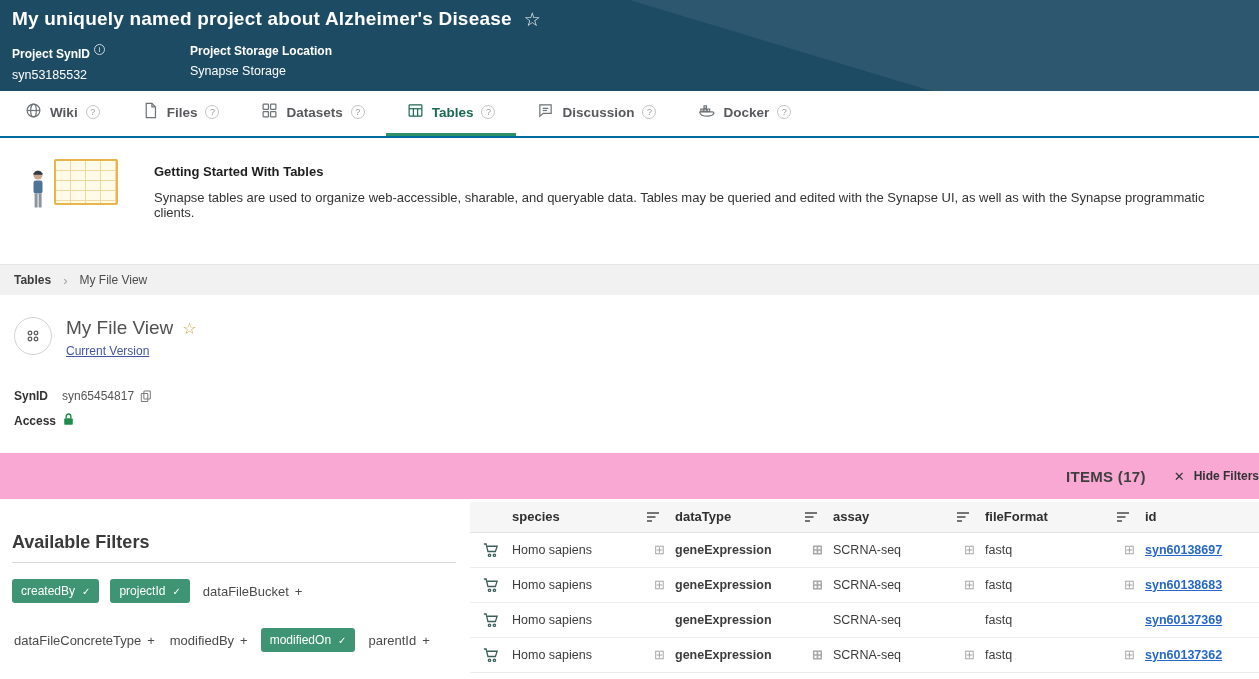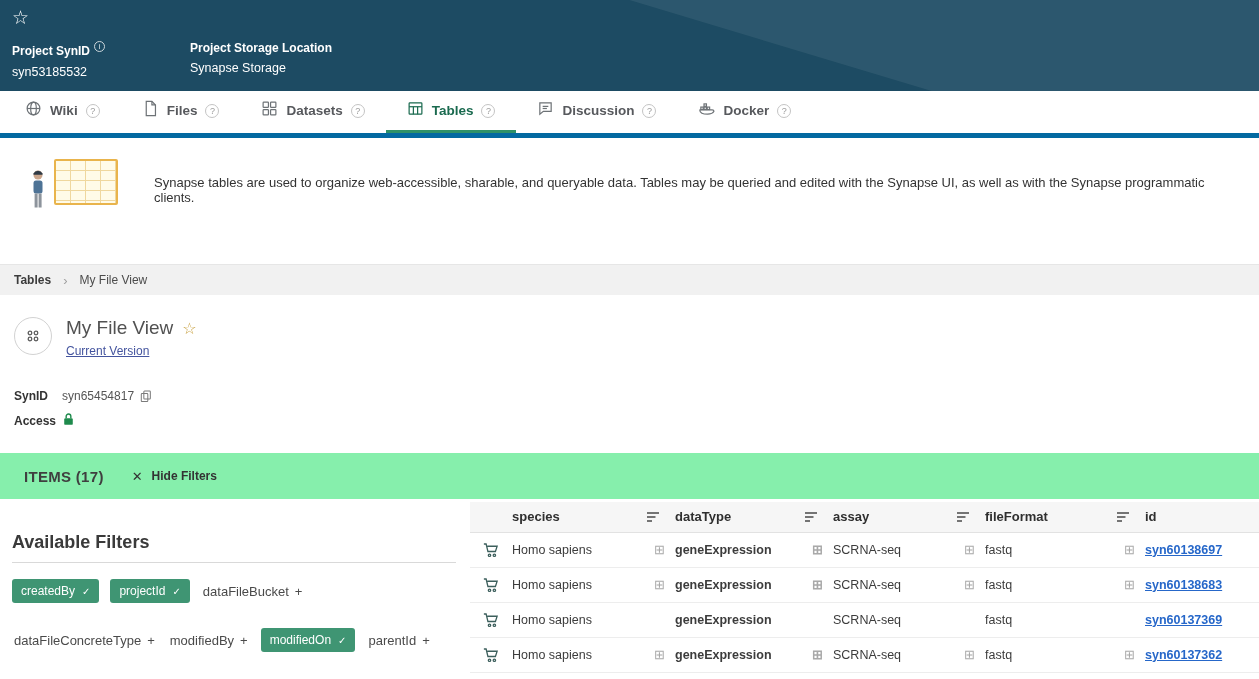--- a/index.html
+++ b/index.html
@@ -17,21 +17,21 @@
   .header-title { margin:0; font-size:19px; font-weight:bold; letter-spacing:0.2px; }
   .header-star { font-size:19px; color:#fff; cursor:pointer; line-height:1; }
   .header-meta { display:flex; padding-left:12px; margin-top:14px; position:relative; z-index:1; }
   .meta-block-1 { width:178px; }
   .meta-label { font-weight:bold; font-size:12px; }
   .meta-value { font-size:12.5px; margin-top:6px; }
   .info-icon { display:inline-block; width:11px; height:11px; border:1px solid #cdd7dc; border-radius:50%;
     font-size:8px; line-height:10px; text-align:center; color:#dfe7ea; vertical-align:super; margin-left:4px; }
 
   
-  .tabbar { display:flex; align-items:stretch; height:47px; border-bottom:5px solid #0369a1; background:#fff; padding-left:4px; }
+  .tabbar { display:flex; align-items:stretch; height:47px; border-bottom:2px solid #0369a1; background:#fff; padding-left:4px; }
   .tab { display:flex; align-items:center; gap:8px; padding:0 21px; cursor:pointer; border-bottom:3px solid transparent; }
   .tab-label { font-weight:bold; font-size:13.5px; color:#57595d; }
   .tab svg { width:17px; height:17px; stroke:#6d7276; fill:none; stroke-width:1.7; }
   .tab.active { border-bottom-color:#2f9168; }
   .tab.active .tab-label { color:#1a6a4f; }
   .tab.active svg { stroke:#1a6a4f; }
   .help-circle { width:14px; height:14px; border:1px solid #c4c4c4; border-radius:50%; font-size:9px;
     color:#9a9a9a; display:flex; align-items:center; justify-content:center; flex-shrink:0; }
 
   
@@ -66,21 +66,21 @@
   .version-link { font-size:12px; color:#44549e; text-decoration:underline; margin-top:5px; display:inline-block; cursor:pointer; }
   .entity-meta { margin-top:30px; font-size:12px; }
   .em-row { display:flex; align-items:center; margin-bottom:9px; }
   .em-label { font-weight:bold; width:48px; color:#333; }
   .em-value { color:#555; }
   .copy-icon { margin-left:6px; cursor:pointer; display:inline-flex; }
   .copy-icon svg { width:12px; height:13px; stroke:#7a7a7a; fill:none; stroke-width:1.4; }
   .lock-icon svg { width:13px; height:14px; }
 
   
-  .items-bar { margin-top:24px; height:46px; background:#86efac; display:flex; align-items:center; padding-left:24px; }
+  .items-bar { margin-top:24px; height:46px; background:#f9a8d4; display:flex; align-items:center; padding-left:24px;justify-content:flex-end; }
   .items-title { font-size:15px; font-weight:bold; color:#3f3f3f; letter-spacing:0.3px; }
   .hide-filters { display:flex; align-items:center; margin-left:28px; cursor:pointer; }
   .hf-x { font-size:13px; color:#333; margin-right:9px; }
   .hf-label { font-size:12px; font-weight:bold; color:#333; }
 
   
   .lower { display:flex; }
   .filters-panel { width:470px; flex-shrink:0; padding:33px 14px 0 12px; }
   .filters-heading { font-size:18px; font-weight:bold; color:#3a3a3a; padding-bottom:9px; border-bottom:1px solid #d9d9d9; }
   .chips { margin-top:16px; display:flex; flex-wrap:wrap; gap:25px 11px; align-items:center; }
@@ -104,20 +104,21 @@
   .cart-btn svg { width:18px; height:18px; stroke:#3c5f5c; fill:none; stroke-width:1.7; }
   .dt-bold { font-weight:bold; }
   .expander { margin-left:auto; color:#a9a9a9; font-size:13px; cursor:pointer; line-height:1; }
   .id-link { color:#2667c9; font-weight:bold; text-decoration:underline; font-size:12.5px; cursor:pointer; }
 </style>
 </head>
 <body>
 
 <div class="header">
   <div class="header-title-row">
+    <h1 class="header-title">My uniquely named project about Alzheimer's Disease</h1>
     <span class="header-star">☆</span>
   </div>
   <div class="header-meta">
     <div class="meta-block-1">
       <div>
         <span class="meta-label">Project SynID</span><span class="info-icon">i</span>
       </div>
       <div class="meta-value">syn53185532</div>
     </div>
     <div>
@@ -194,20 +195,21 @@
       <svg width="16" height="42" viewBox="0 0 16 42">
           <circle cx="8" cy="6" r="4.5" fill="#caa58b"></circle>
           <path d="M3.5 4.5 a5 5 0 0 1 9 0 l0 1.2 -9 0z" fill="#2f3a45"></path>
           <rect x="3.5" y="11.5" width="9" height="13" rx="2.5" fill="#4e7396"></rect>
           <rect x="4.6" y="24.5" width="3" height="14" fill="#8d949c"></rect>
           <rect x="8.6" y="24.5" width="3" height="14" fill="#8d949c"></rect>
         </svg>
     </span>
   </div>
   <div class="gs-text">
+    <div class="gs-title">Getting Started With Tables</div>
     <div class="gs-body">Synapse tables are used to organize web-accessible, sharable, and queryable data. Tables may be queried and edited with the Synapse UI, as well as with the Synapse programmatic clients.</div>
   </div>
 </div>
 
 <div class="breadcrumb-bar">
   <span class="crumb-root">Tables</span>
   <span class="crumb-sep">›</span>
   <span class="crumb-current">My File View</span>
 </div>
 

